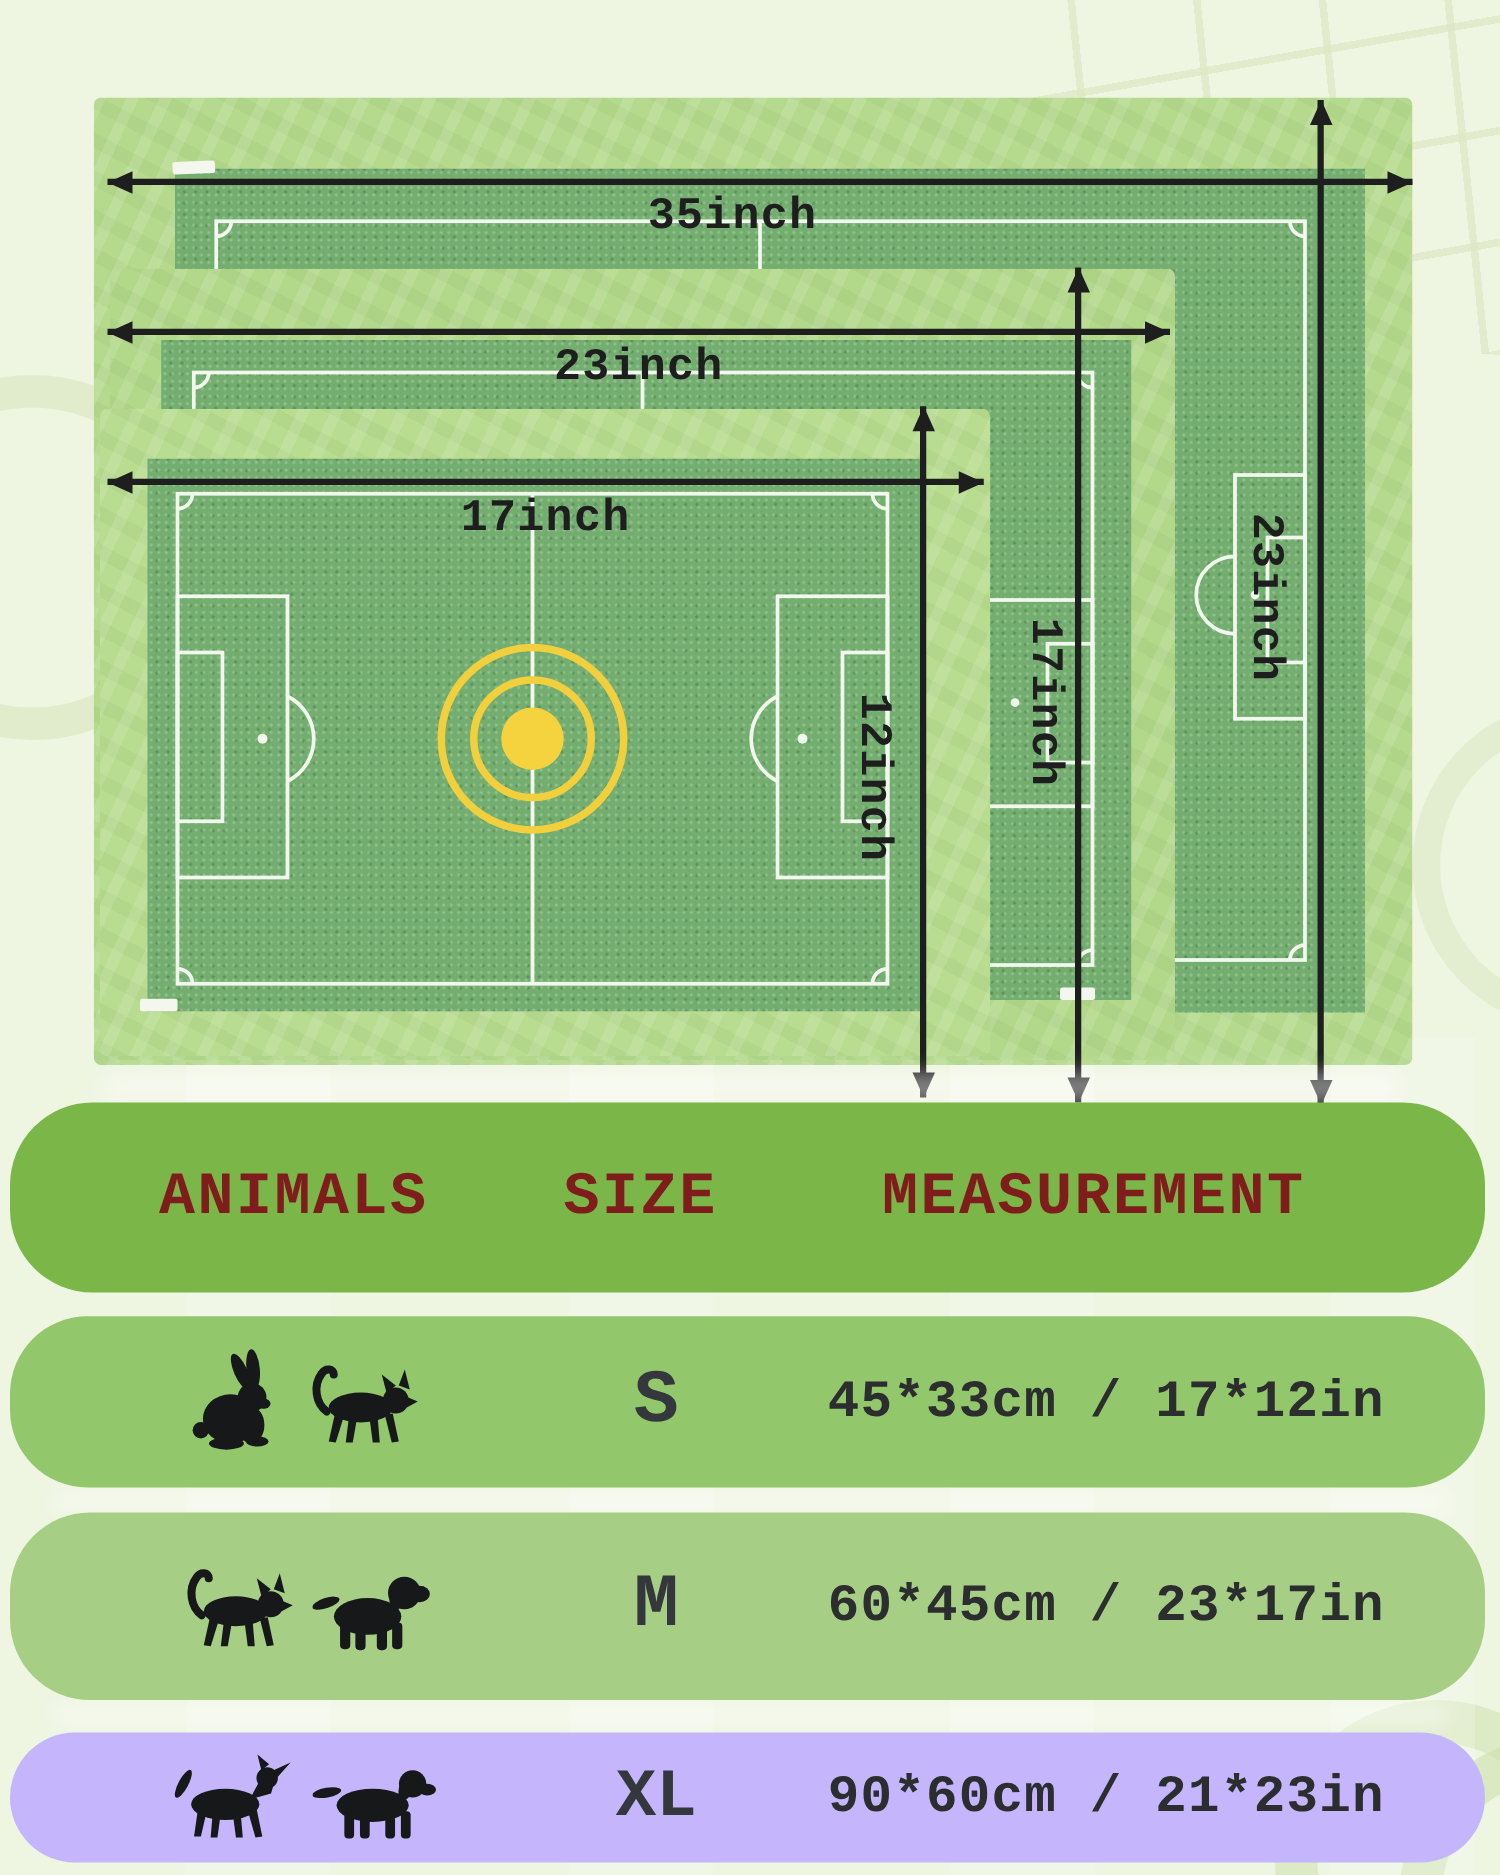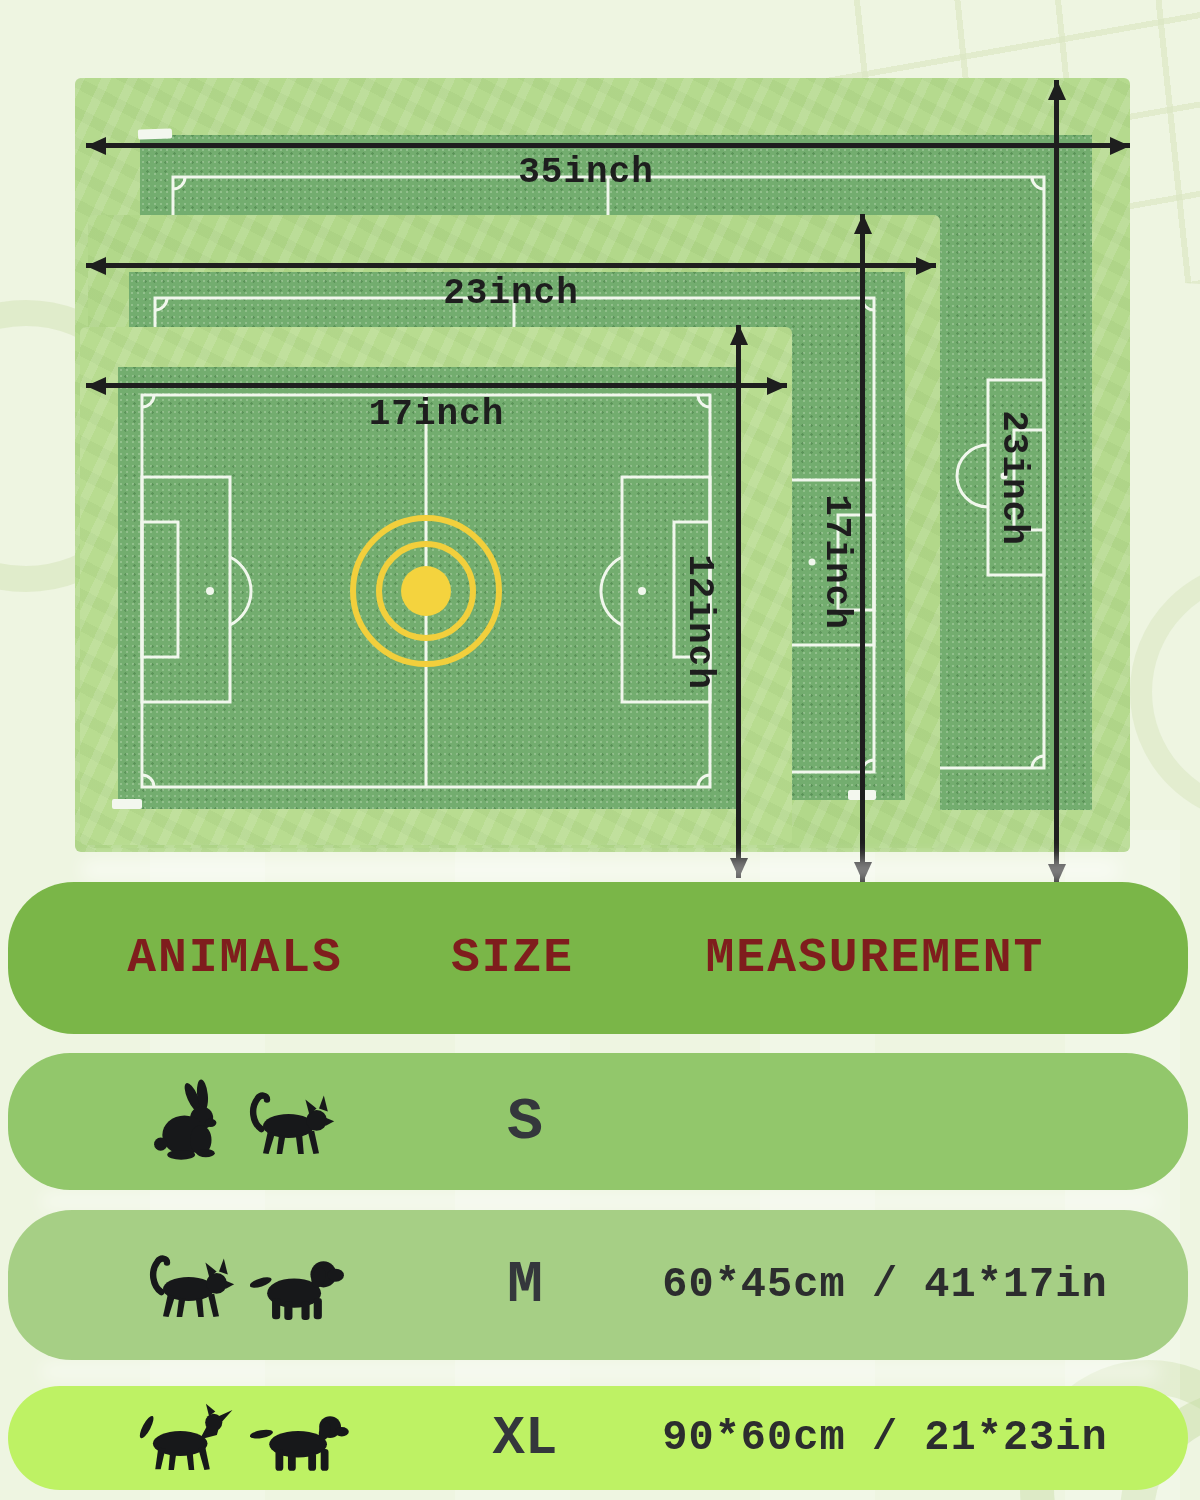--- a/index.html
+++ b/index.html
@@ -56,21 +56,21 @@
   .dim-v::after{bottom:0;border-top:20px solid #1e1e1e;}
   .dim-label{position:absolute;z-index:41;font-size:36px;font-weight:700;color:#1e1e1e;
     text-align:center;letter-spacing:1px;}
   .dim-label.vert{transform:translate(-50%,-50%) rotate(90deg);width:170px;}
 
   
   .band{position:absolute;left:8px;width:1180px;z-index:30;}
   .band-header{top:882px;height:152px;border-radius:66px;background:#7ab648;}
   .band-s{top:1053px;height:137px;border-radius:62px;background:#92c76b;}
   .band-m{top:1210px;height:150px;border-radius:64px;background:#a6cf85;}
-  .band-xl{top:1386px;height:104px;border-radius:52px;background:#bef264;}
+  .band-xl{top:1386px;height:104px;border-radius:52px;background:#c4b5fd;}
   .cell{position:absolute;top:0;height:100%;display:flex;align-items:center;justify-content:center;}
   .hcell{font-size:48px;font-weight:700;color:#7f1d1d;letter-spacing:2px;}
   .c1{left:62px;width:330px;}
   .c2{left:392px;width:225px;}
   .c3{left:632px;width:470px;}
   .icons-cell{left:107px;width:260px;gap:10px;}
   .size-cell{left:412px;width:210px;font-size:60px;font-weight:700;color:#34373c;}
   .size-cell.xl{font-size:54px;}
   .meas-cell{left:637px;width:480px;font-size:42px;font-weight:700;color:#2c2d2e;letter-spacing:1px;}
   .icons-cell svg{display:block;}
@@ -221,20 +221,21 @@
             <polygon points="95,33 101,17 106,37"></polygon>
             <polygon points="102,44 114,49 103,55"></polygon>
             <polygon points="31,62 40,64 32,90 25,89"></polygon>
             <polygon points="45,66 53,67 49,90 42,90"></polygon>
             <polygon points="66,67 74,66 76,90 69,90"></polygon>
             <polygon points="81,62 89,61 95,89 88,90"></polygon>
           </g>
         </svg>
       </div>
       <div class="cell size-cell">S</div>
+      <div class="cell meas-cell">45*33cm / 17*12in</div>
     </div>
 
     <div class="band band-m">
       <div class="cell icons-cell">
         <svg width="98" height="80" viewBox="0 0 120 100">
           <g fill="#17181a">
             <path d="M23 59 C12 51 9 33 18 21 C22 15 30 16 30 22" fill="none" stroke="#17181a" stroke-width="8" stroke-linecap="round"></path>
             <ellipse cx="57" cy="55" rx="32" ry="15"></ellipse>
             <circle cx="92" cy="48" r="13"></circle>
             <polygon points="83,41 78,22 92,33"></polygon>
@@ -254,21 +255,21 @@
             <ellipse cx="105" cy="38" rx="10" ry="8"></ellipse>
             <ellipse cx="84" cy="41" rx="8" ry="13" transform="rotate(20 84 41)"></ellipse>
             <rect x="27" y="66" width="10" height="26" rx="4"></rect>
             <rect x="42" y="70" width="10" height="23" rx="4"></rect>
             <rect x="63" y="70" width="10" height="23" rx="4"></rect>
             <rect x="78" y="66" width="10" height="26" rx="4"></rect>
           </g>
         </svg>
       </div>
       <div class="cell size-cell">M</div>
-      <div class="cell meas-cell">60*45cm / 41*17in</div>
+      <div class="cell meas-cell">60*45cm / 23*17in</div>
     </div>
 
     <div class="band band-xl">
       <div class="cell icons-cell">
         <svg width="104" height="78" viewBox="0 0 130 100">
           <g fill="#17181a">
             <ellipse cx="12" cy="36" rx="5" ry="16" transform="rotate(28 12 36)"></ellipse>
             <ellipse cx="55" cy="57" rx="35" ry="16"></ellipse>
             <path d="M80 52 L94 26 L100 24 L122 14 L106 32 L102 46 Z"></path>
             <circle cx="98" cy="30" r="11"></circle>

